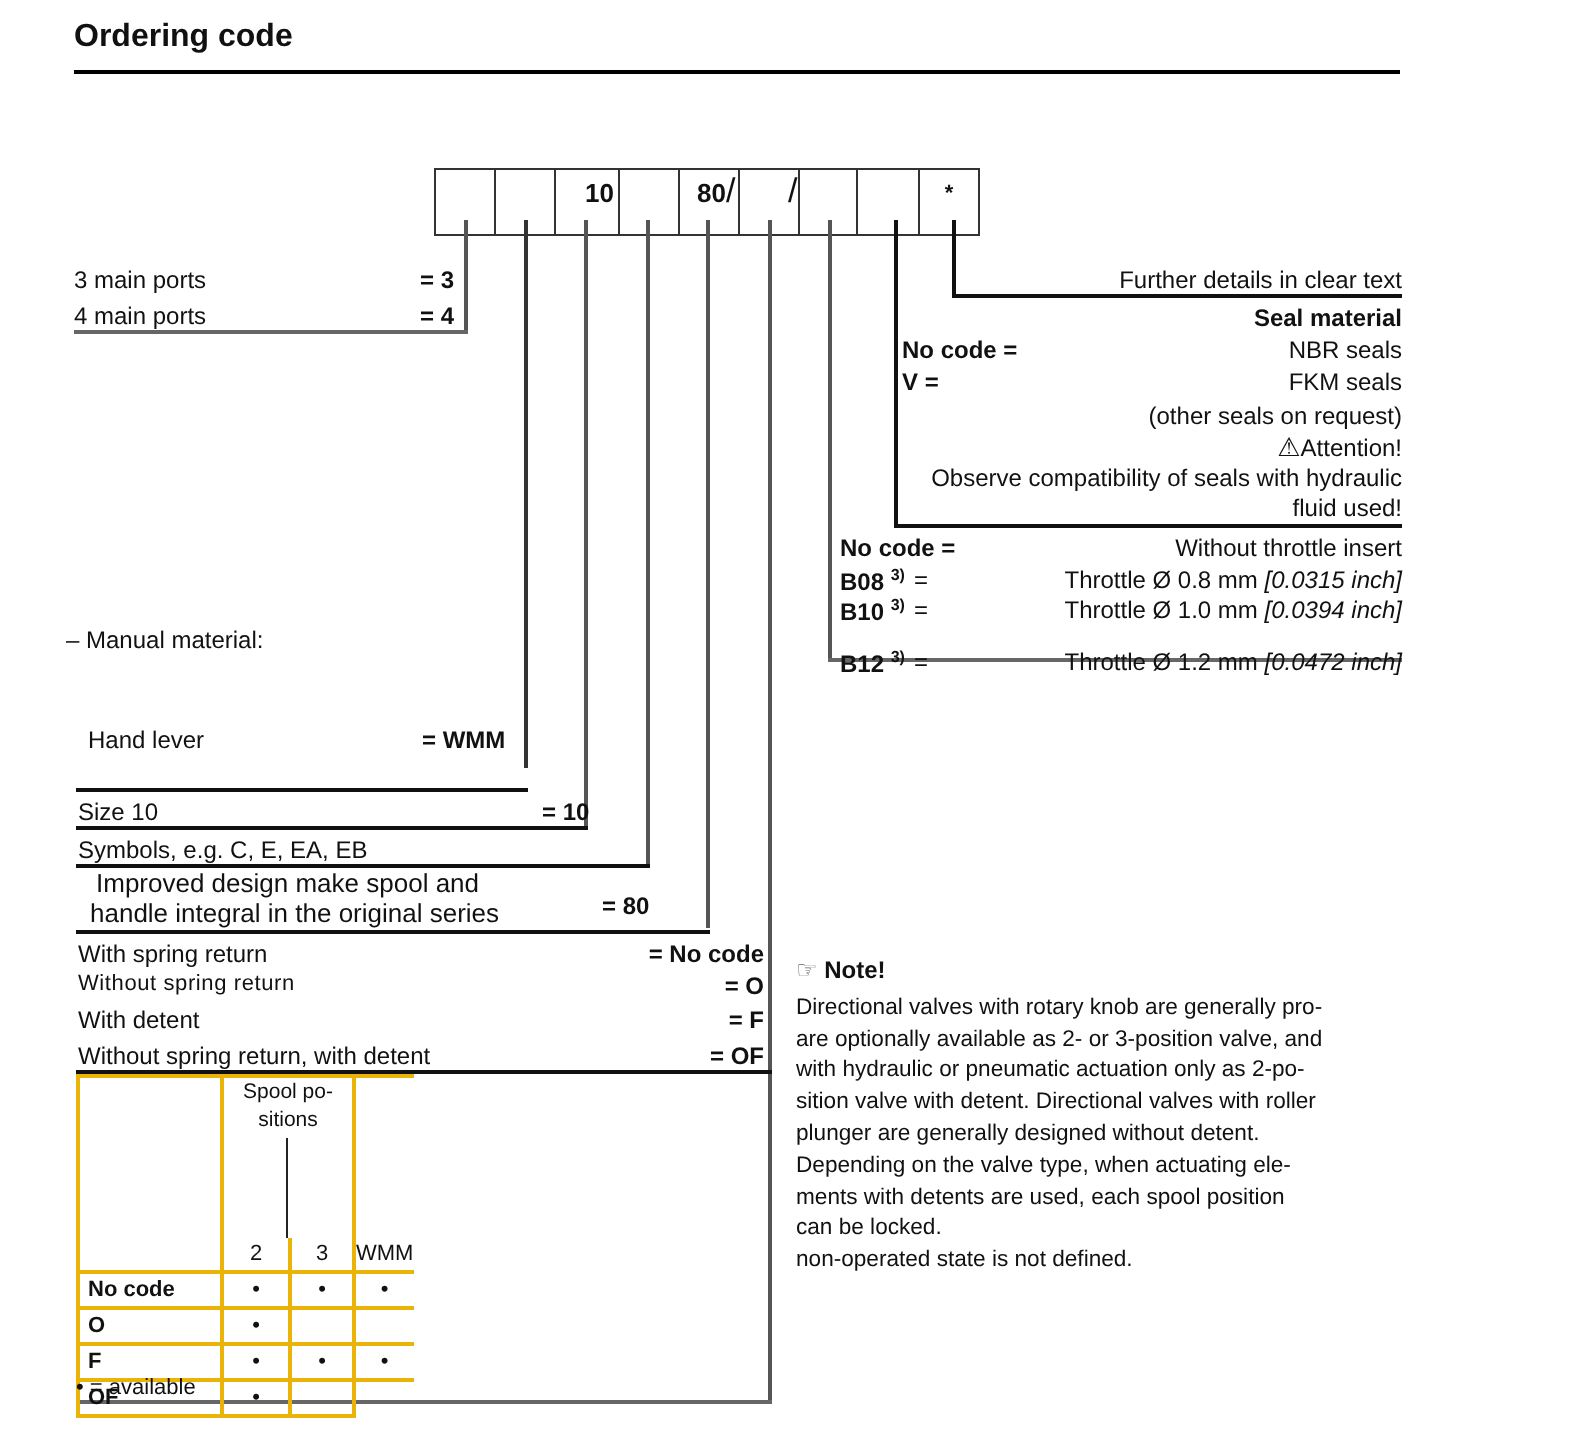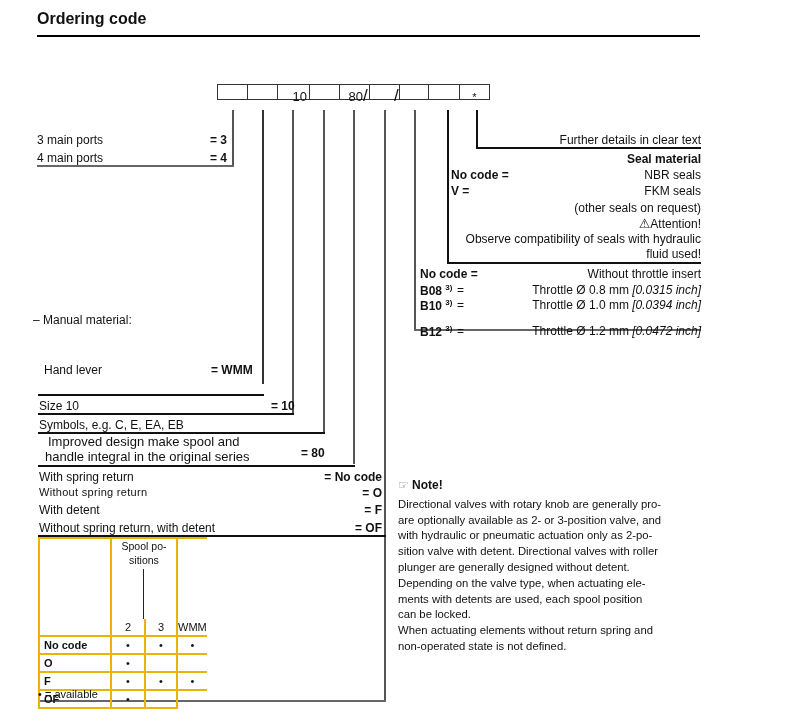--- a/index.html
+++ b/index.html
@@ -1,21 +1,21 @@
 <!DOCTYPE html>
 <html><head>
 <meta charset="utf-8">
 <style>
   html, body { margin:0; padding:0; background:#ffffff; }
   body { width:793px; height:723px; position:relative; overflow:hidden;
          font-family:"Liberation Sans", sans-serif; color:#111; font-size:12px; }
   .abs { position:absolute; white-space:nowrap; }
   .title { left:37px; top:10px; font-size:16px; font-weight:bold; }
   .hr { left:37px; top:35px; width:663px; height:1.5px; background:#000; }
-  .box { position:absolute; top:84px; height:16px; border:1.2px solid #333; box-sizing:border-box; background:#fff; font-weight:normal; font-size:13px; text-align:right; line-height:24px; padding-right:2px; }
+  .box { position:absolute; top:84px; height:34px; border:1.2px solid #333; box-sizing:border-box; background:#fff; font-weight:bold; font-size:13px; text-align:right; line-height:24px; padding-right:2px; }
   .vl { position:absolute; width:1.5px; background:#555; }
   .vl.dark { background:#111; }
   .hl { position:absolute; height:1.5px; background:#111; }
   .hl.grey { background:#666; }
   .slash { position:absolute; top:86px; font-size:17px; font-weight:normal; font-style:normal; line-height:20px; }
   .r { text-align:right; }
   .b { font-weight:bold; }
   .i { font-style:italic; }
   sup { font-size:8px; }
   table.sp { position:absolute; left:38px; top:537px; border-collapse:collapse; font-size:11px; }
@@ -166,15 +166,14 @@
     <span>Note!</span>
   </div>
   <div>Directional valves with rotary knob are generally pro-</div>
   <div>are optionally available as 2- or 3-position valve, and</div>
   <div>with hydraulic or pneumatic actuation only as 2-po-</div>
   <div>sition valve with detent. Directional valves with roller</div>
   <div>plunger are generally designed without detent.</div>
   <div>Depending on the valve type, when actuating ele-</div>
   <div>ments with detents are used, each spool position</div>
   <div>can be locked.</div>
-  <div>When actuating elements without return spring and</div>
   <div>non-operated state is not defined.</div>
 </div>
 
 </body></html>

